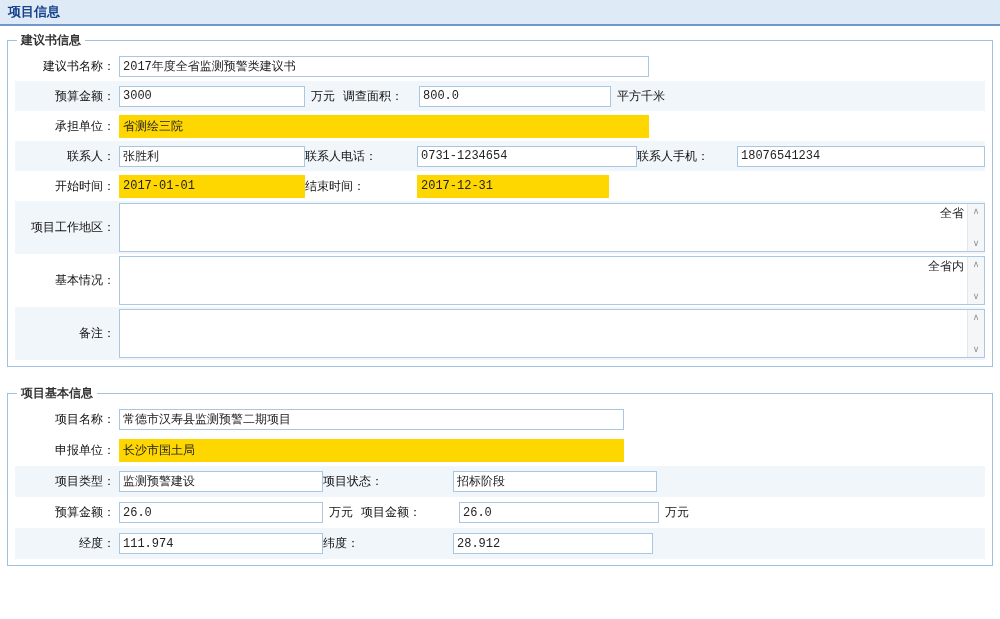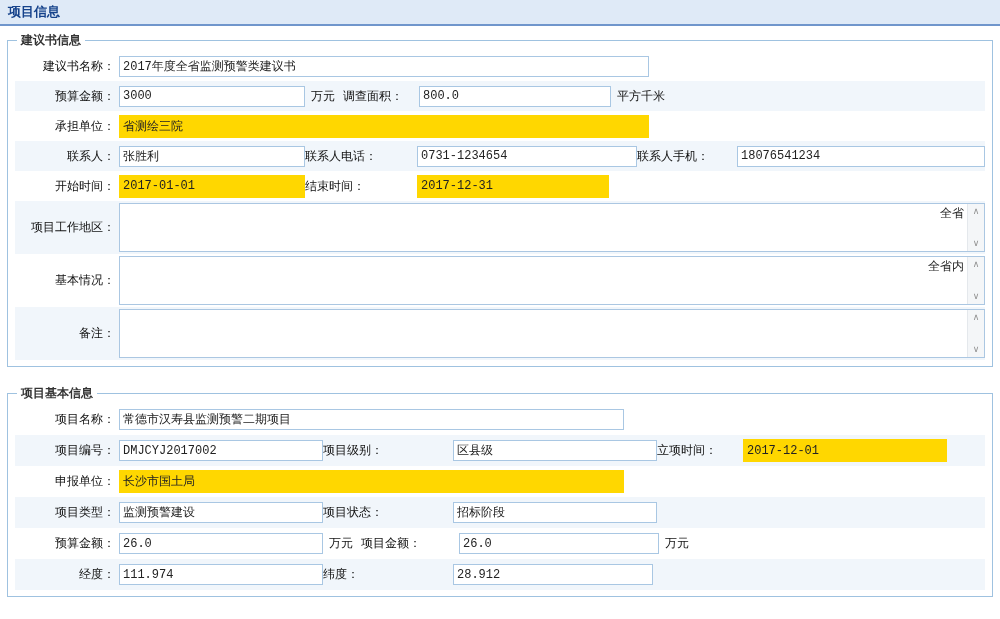--- a/index.html
+++ b/index.html
@@ -112,28 +112,20 @@
   </fieldset>
 
   <fieldset class="fs fs2">
     <legend class="fs-legend">项目基本信息</legend>
 
     <div class="row">
       <span class="lbl">项目名称：</span>
       <input class="txt w505" type="text" value="常德市汉寿县监测预警二期项目" style="">
     </div>
 
-    <div class="row alt">
-      <span class="lbl">项目编号：</span>
-      <input class="txt w204" type="text" value="DMJCYJ2017002" style="">
-      <span class="lbl-mid lm126">项目级别：</span>
-      <input class="txt w204" type="text" value="区县级" style="">
-      <span class="lbl-mid lm82">立项时间：</span>
-      <input class="txt hl w204" type="text" value="2017-12-01" style="">
-    </div>
 
     <div class="row">
       <span class="lbl">申报单位：</span>
       <input class="txt hl w505" type="text" value="长沙市国土局" style="">
     </div>
 
     <div class="row alt">
       <span class="lbl">项目类型：</span>
       <input class="txt w204" type="text" value="监测预警建设" style="">
       <span class="lbl-mid lm126">项目状态：</span>

